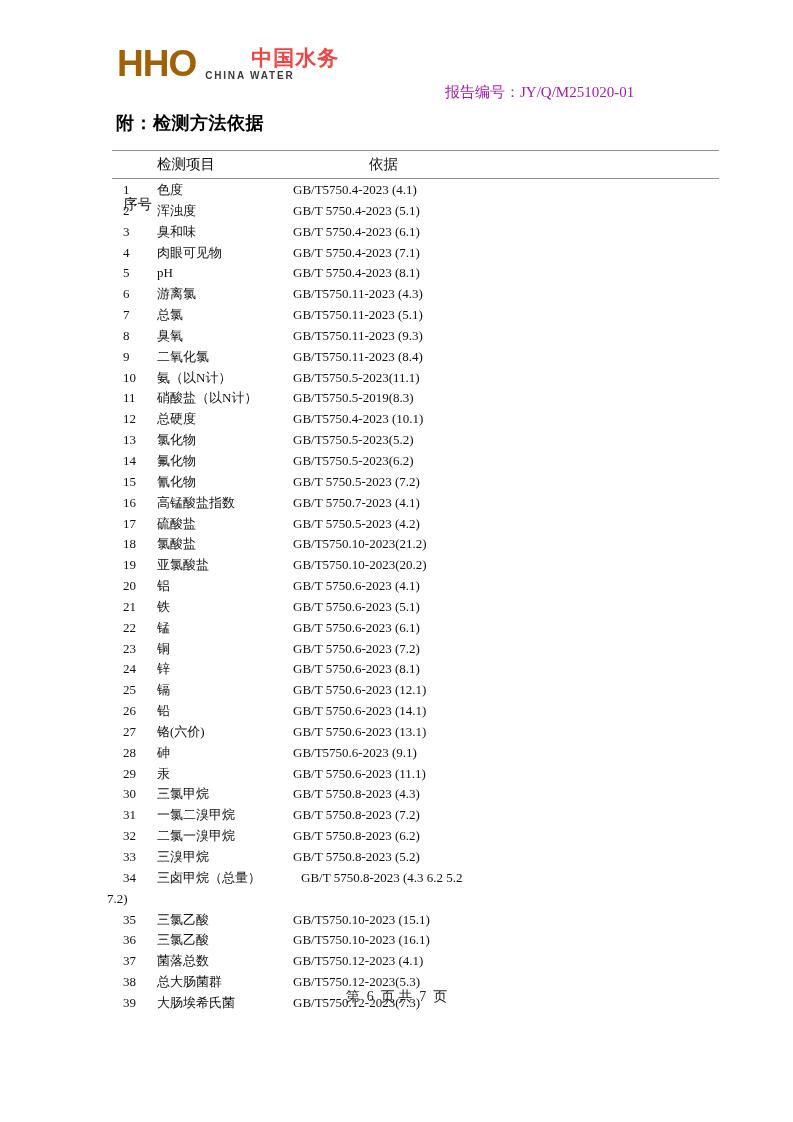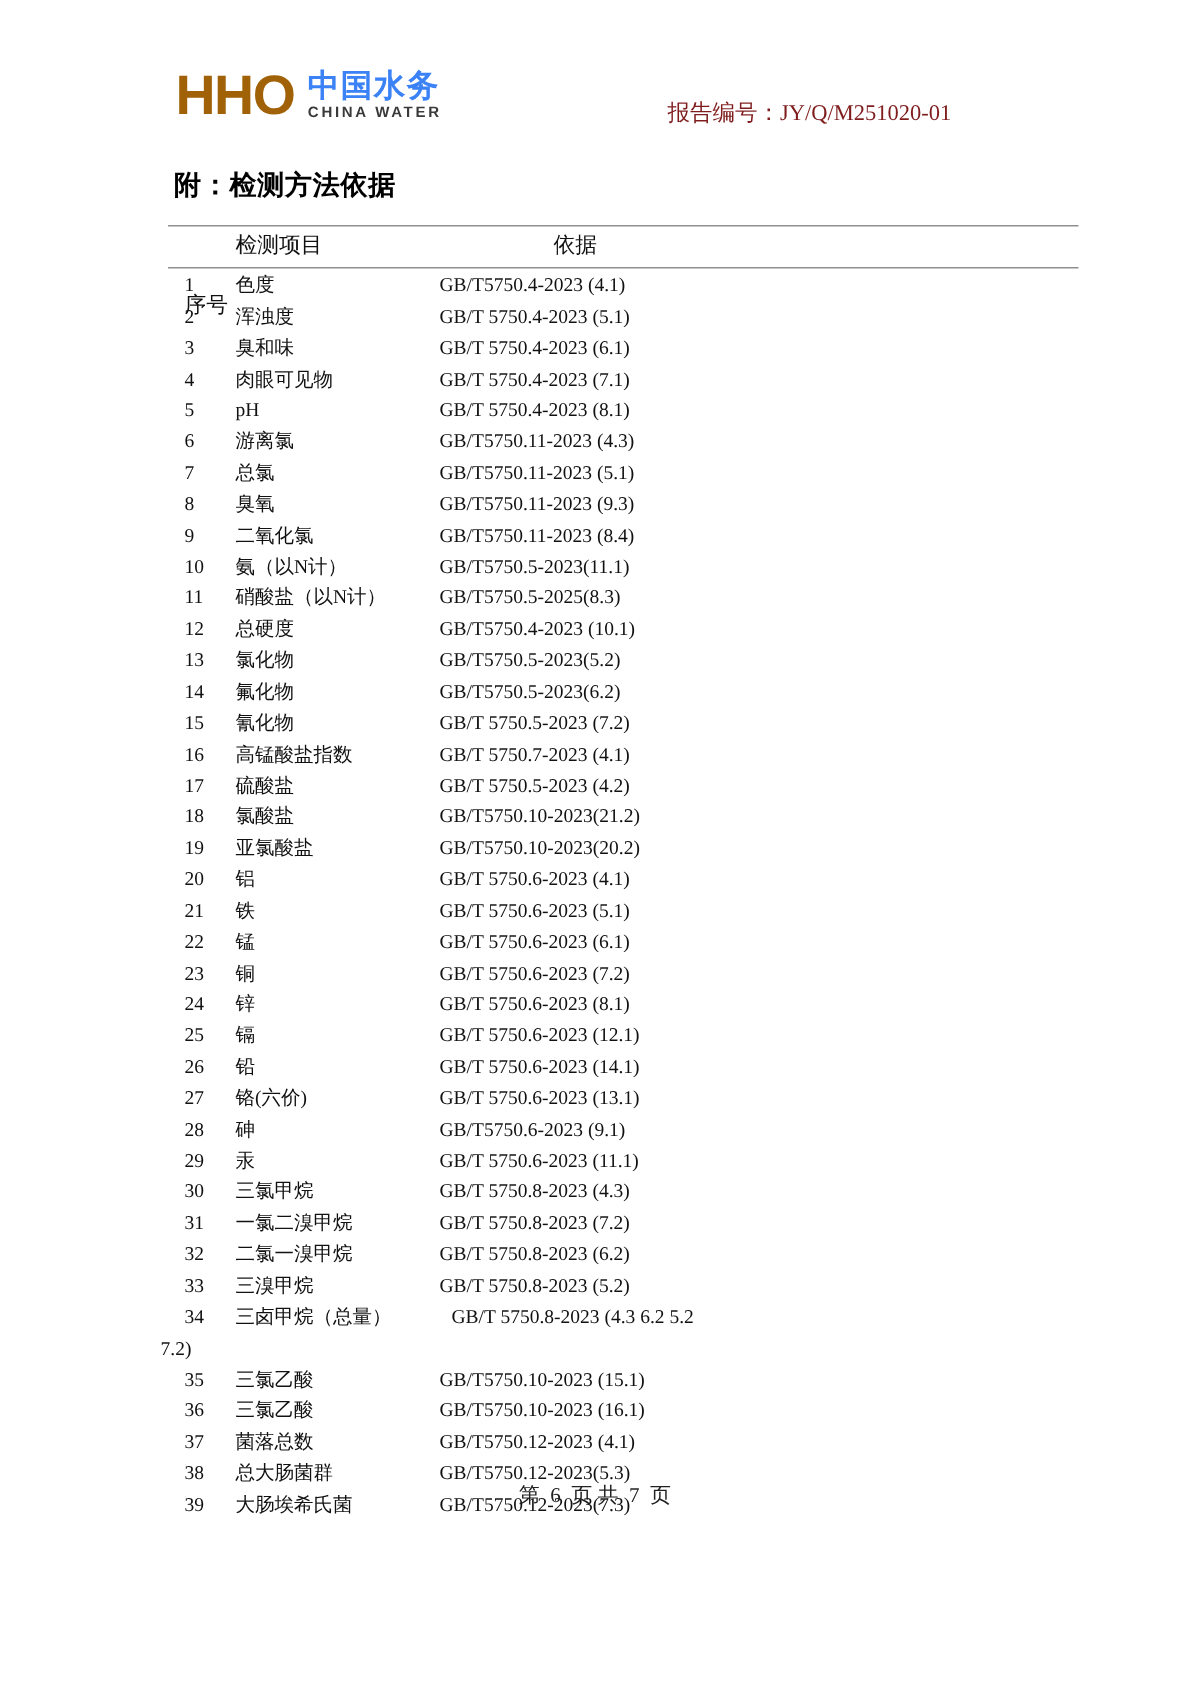--- a/index.html
+++ b/index.html
@@ -22,34 +22,35 @@
     line-height: 40px;
     letter-spacing: -1px;
     color: #a16207;
   }
   .logo-names { margin-left: 9px; padding-top: 2px; }
   .logo-cn {
     font-family: "Liberation Sans", sans-serif;
     font-weight: 800;
     font-size: 21px;
     line-height: 23px;
-    color: #3b82f6;
+    color: #ef4444;
     letter-spacing: 1px;
+    margin-left: 46px;
   }
   .logo-en {
     font-family: "Liberation Sans", sans-serif;
     font-weight: 700;
     font-size: 10px;
     letter-spacing: 1.8px;
     color: #3a3a3a;
     margin-top: 1px;
   }
   .report-no {
-    position: absolute; left: 445px; top: 66px;
-    font-size: 15px; color: #7f1d1d;
+    position: absolute; left: 445px; top: 83px;
+    font-size: 15px; color: #a21caf;
     white-space: nowrap;
   }
 
   
   .doc-title {
     position: absolute; left: 116px; top: 111px;
     font-family: "Liberation Sans", sans-serif;
     font-weight: 800;
     font-size: 18px;
     color: #000;
@@ -160,21 +161,21 @@
           <span class="c-basis">GB/T5750.11-2023 (8.4)</span>
         </div>
         <div class="trow">
           <span class="c-no">10</span>
           <span class="c-item">氨（以N计）</span>
           <span class="c-basis">GB/T5750.5-2023(11.1)</span>
         </div>
         <div class="trow">
           <span class="c-no">11</span>
           <span class="c-item">硝酸盐（以N计）</span>
-          <span class="c-basis">GB/T5750.5-2025(8.3)</span>
+          <span class="c-basis">GB/T5750.5-2019(8.3)</span>
         </div>
         <div class="trow">
           <span class="c-no">12</span>
           <span class="c-item">总硬度</span>
           <span class="c-basis">GB/T5750.4-2023 (10.1)</span>
         </div>
         <div class="trow">
           <span class="c-no">13</span>
           <span class="c-item">氯化物</span>
           <span class="c-basis">GB/T5750.5-2023(5.2)</span>

